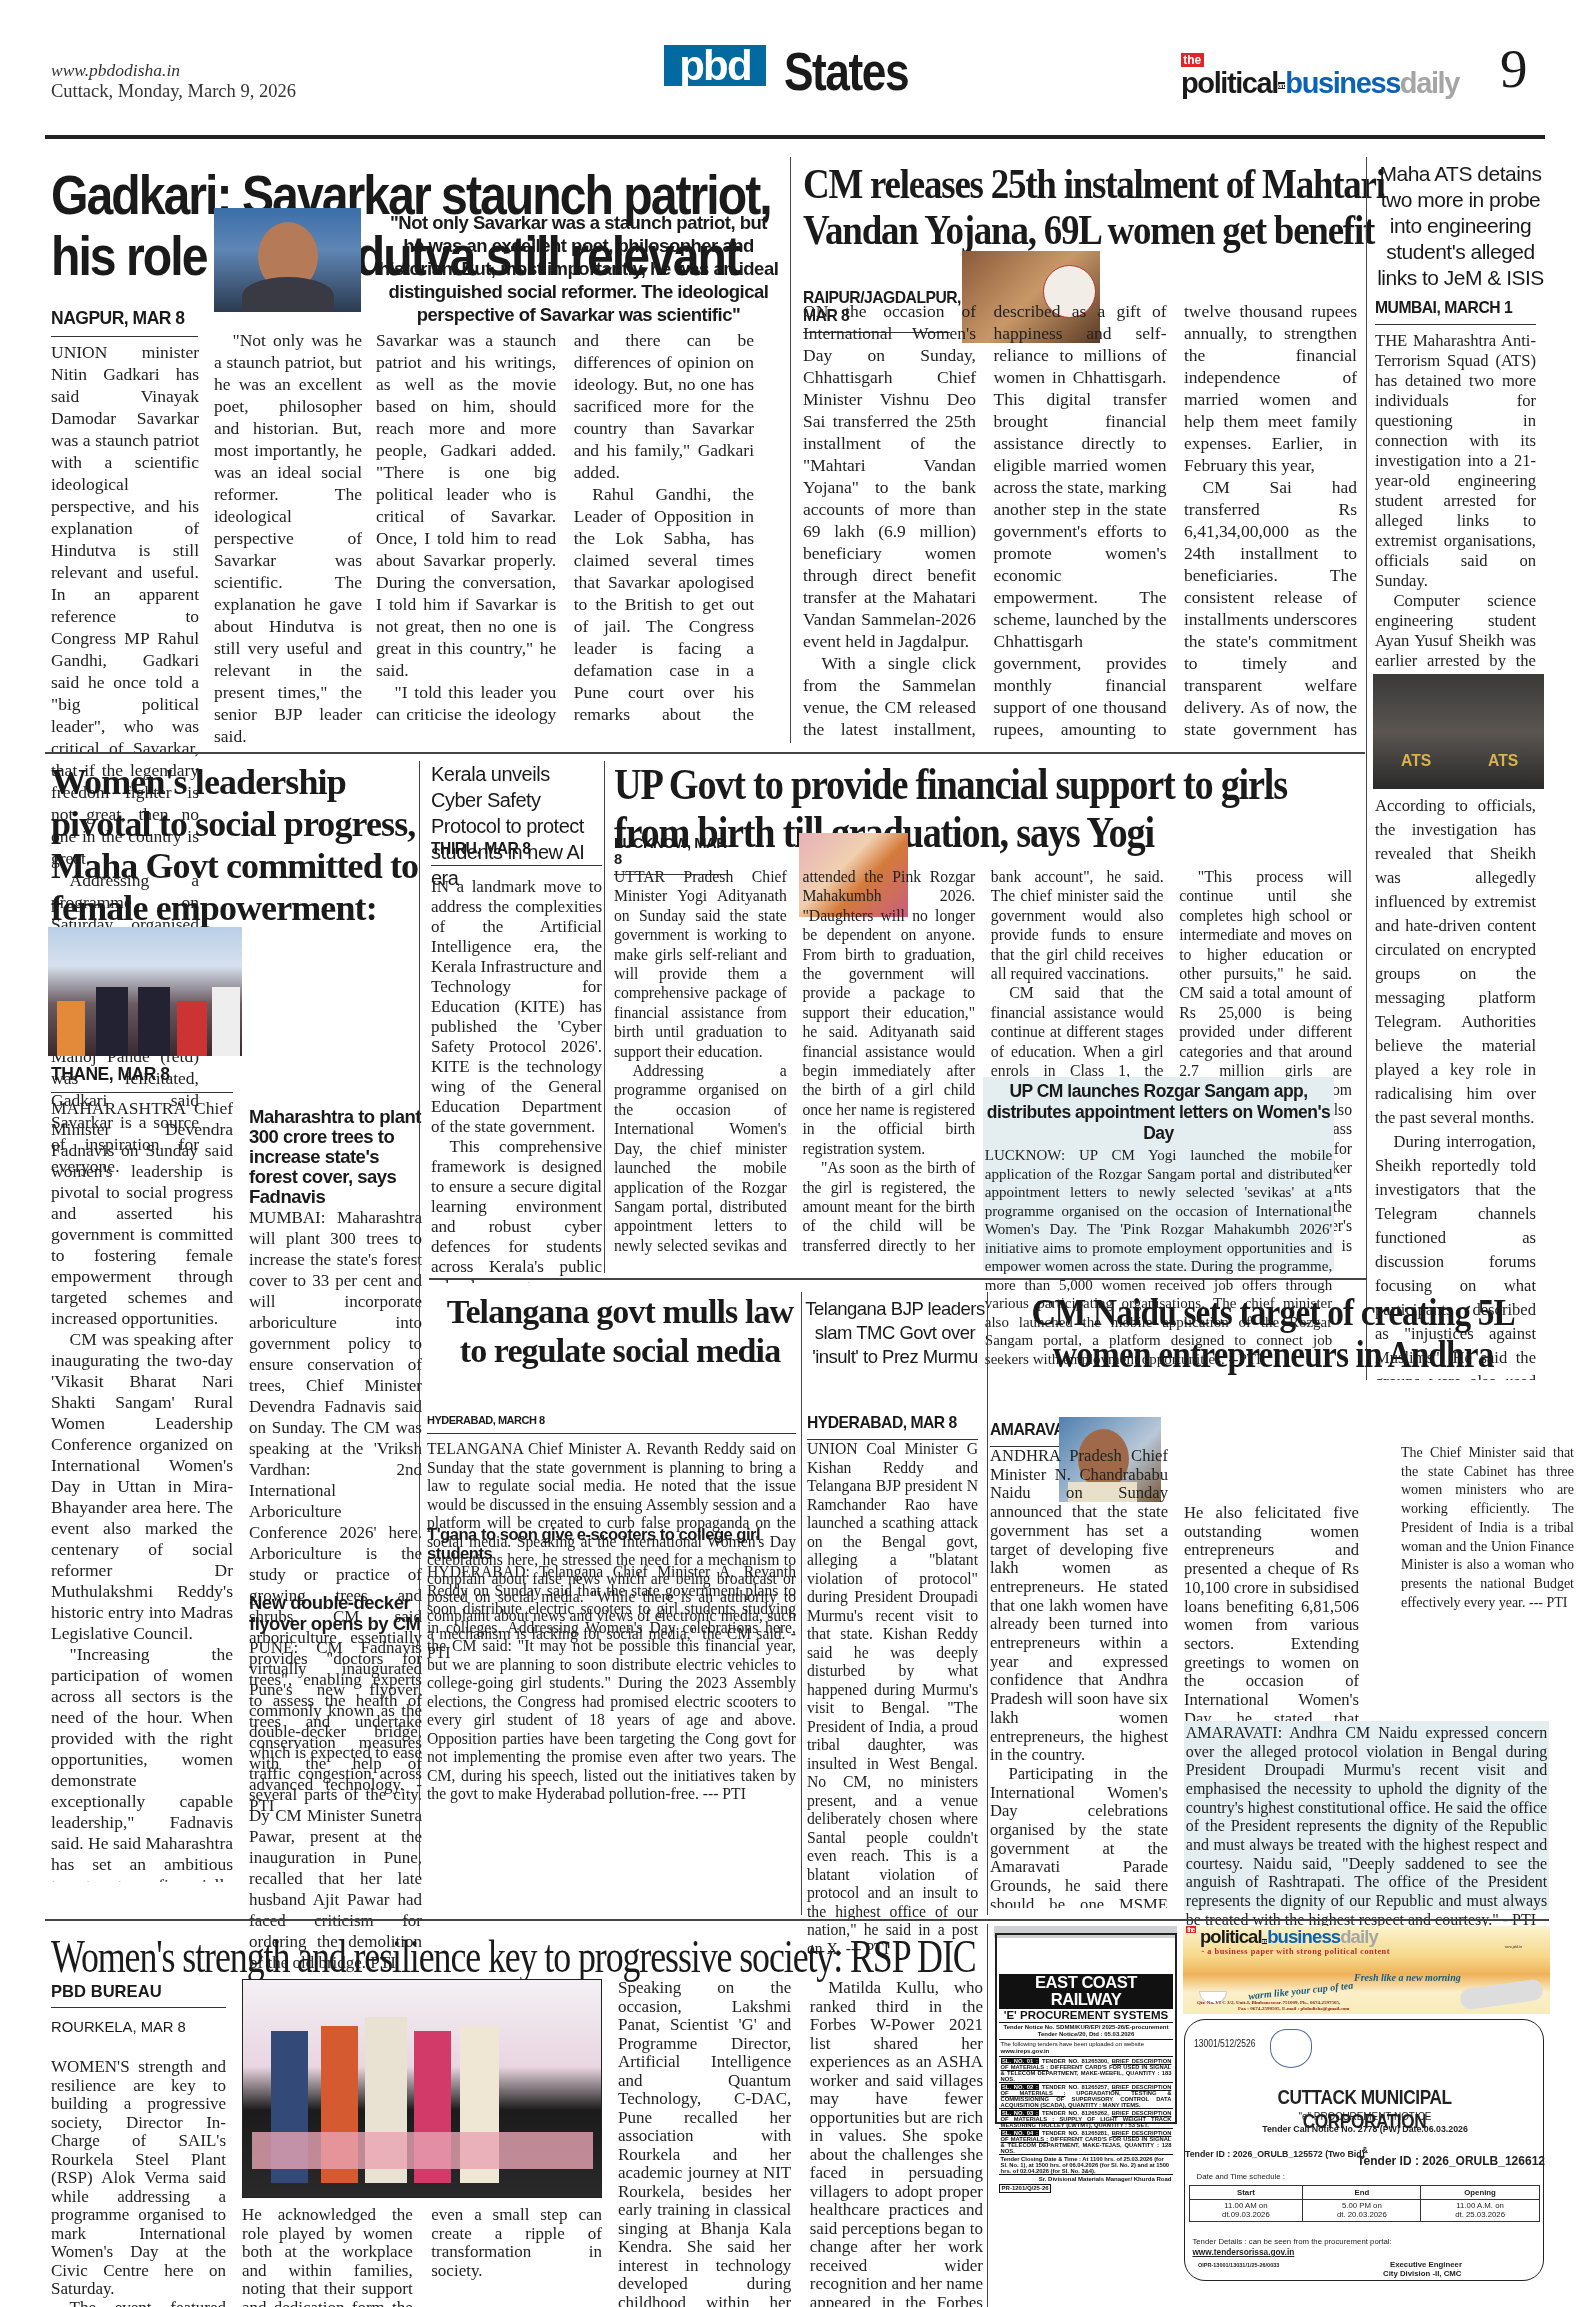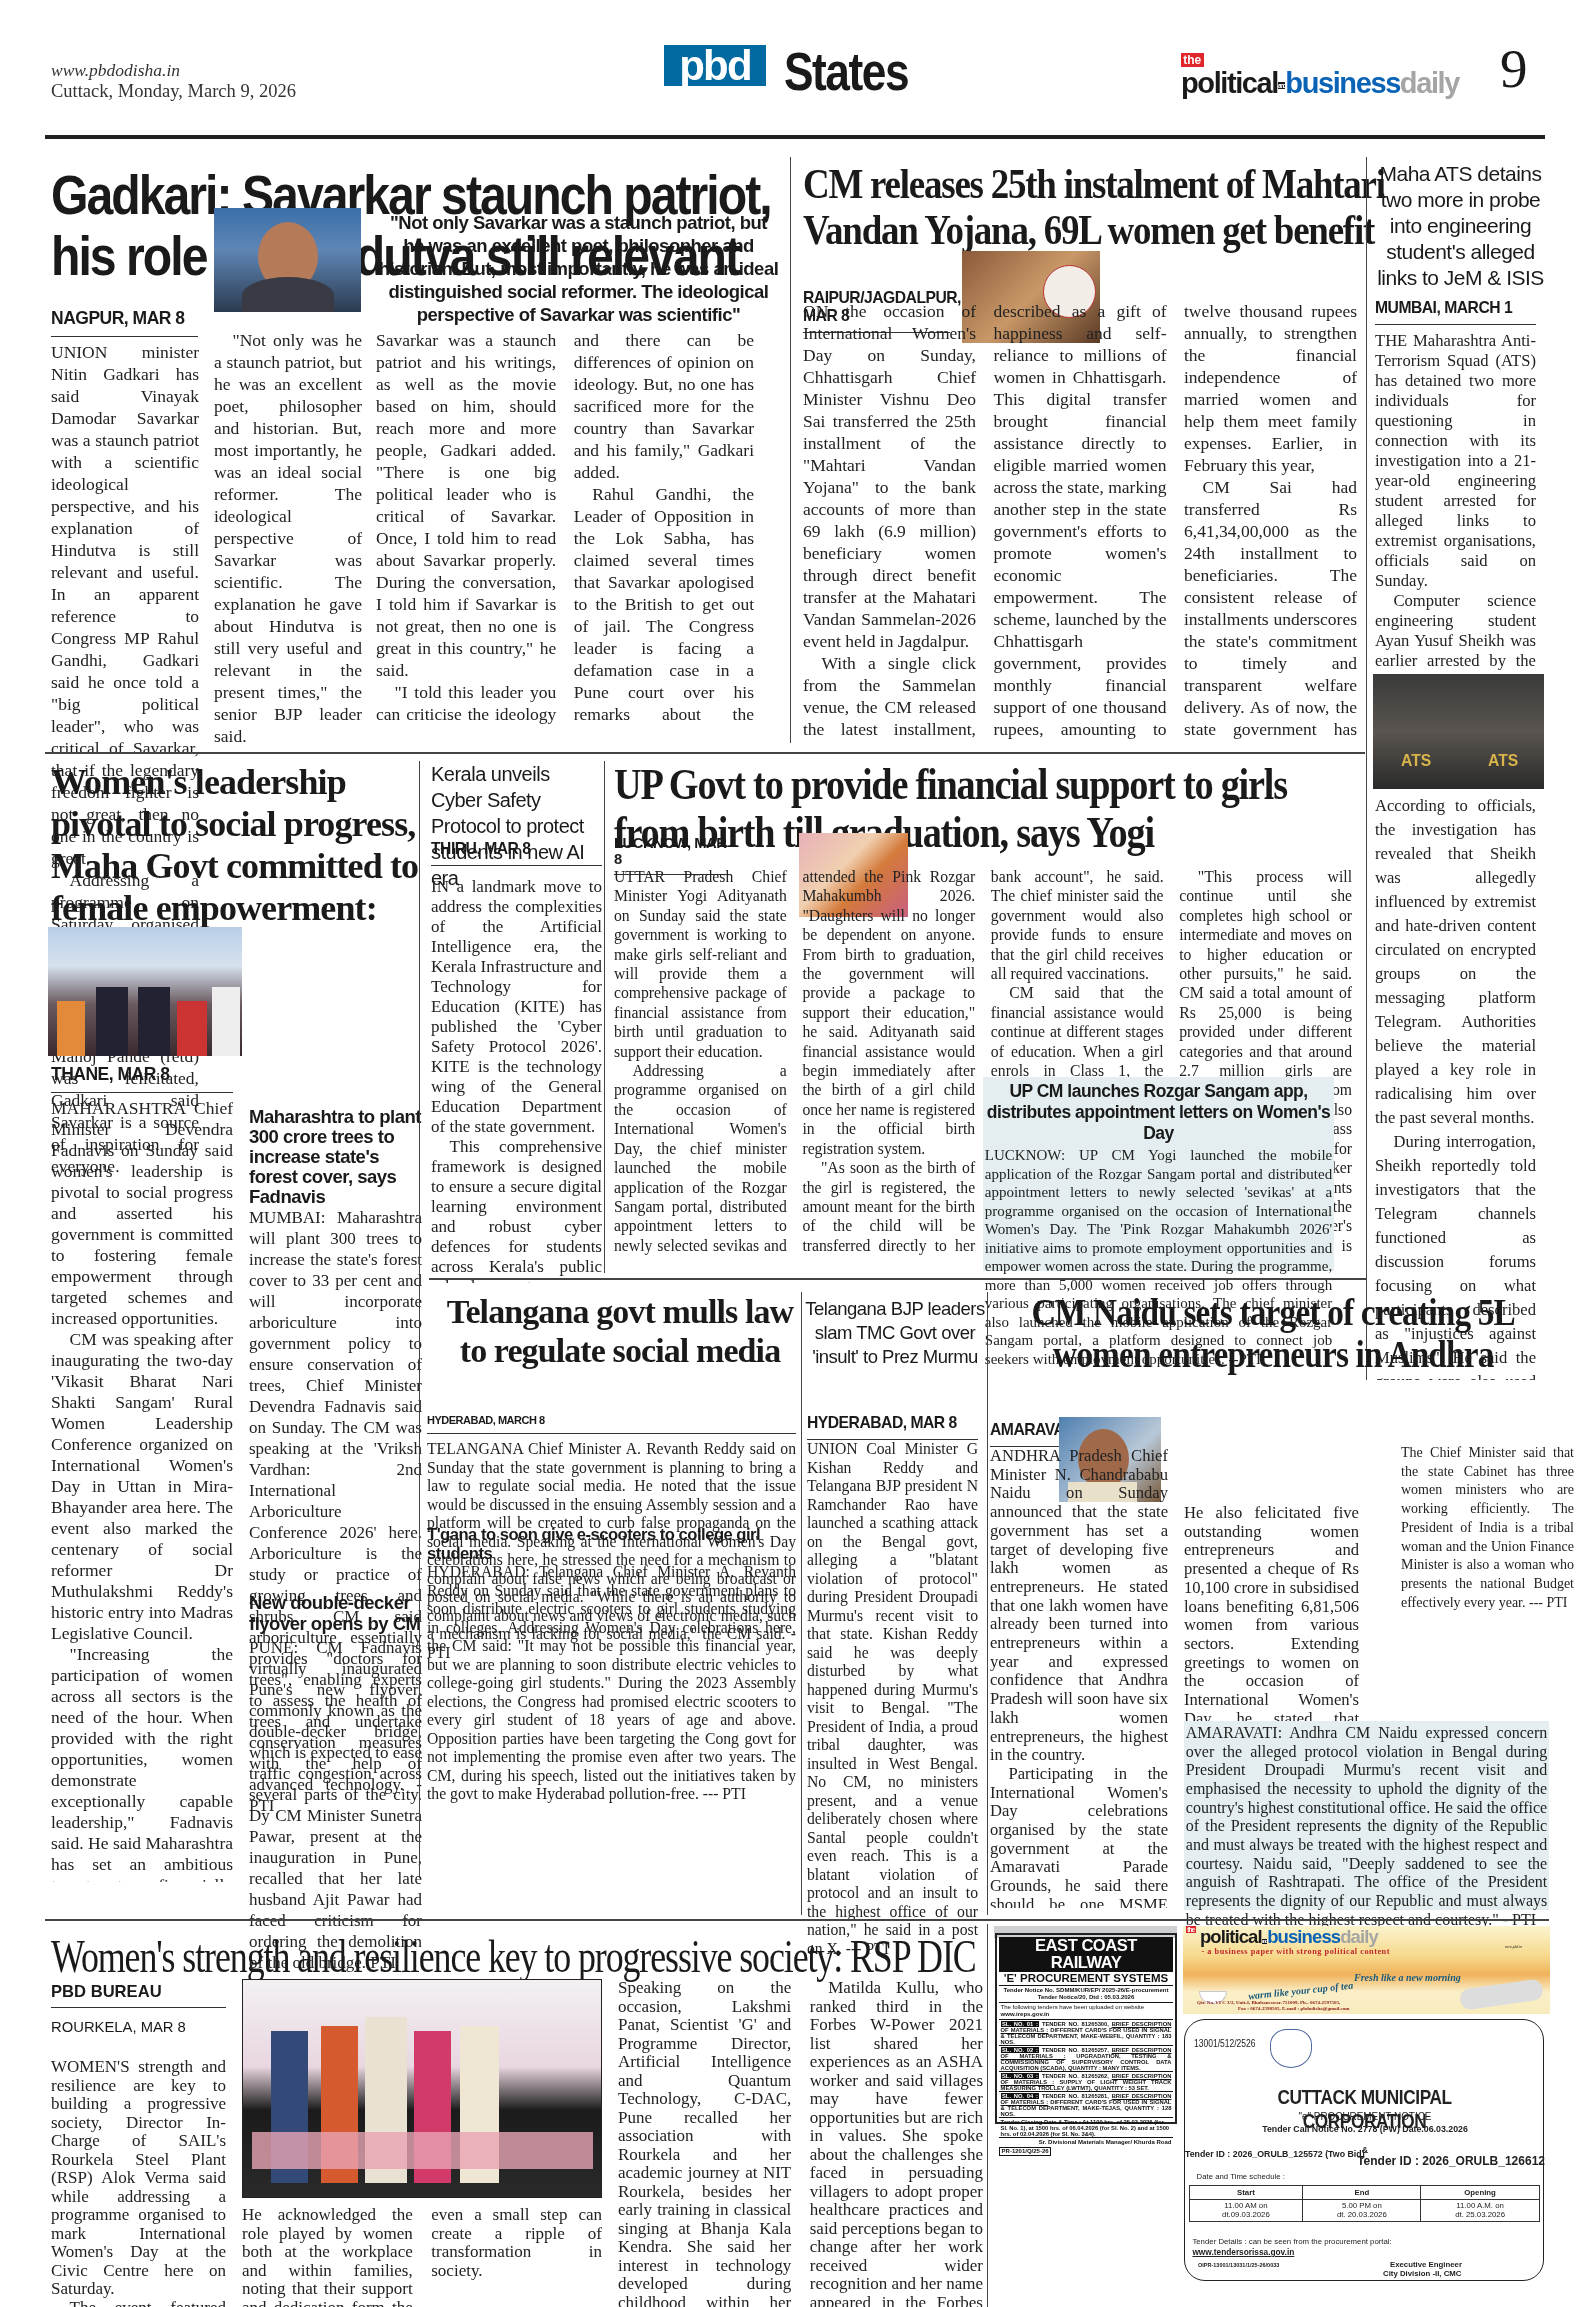--- a/index.html
+++ b/index.html
@@ -232,21 +232,21 @@
     <p>Speaking on the occasion, Lakshmi Panat, Scientist 'G' and Programme Director, Artificial Intelligence and Quantum Technology, C-DAC, Pune recalled her association with Rourkela and her academic journey at NIT Rourkela, besides her early training in classical singing at Bhanja Kala Kendra. She said her interest in technology developed during childhood within her family environment and highlighted the role of innovation and technology in nation building during the Amrit Kaal.</p>
     <p>Matilda Kullu, who ranked third in the Forbes W-Power 2021 list shared her experiences as an ASHA worker and said villages may have fewer opportunities but are rich in values. She spoke about the challenges she faced in persuading villagers to adopt proper healthcare practices and said perceptions began to change after her work received wider recognition and her name appeared in the Forbes W-Power 2021 list.</p>
     <p>The programme was attended by Executive Director (MM-CLMO) BK Giri, Executive Director (Works) Biswaranjan Palai, Executive Director (Mines – OGOM, CLMO) MP Singh, along with several senior officials, members of Deepika Mahila Sanghati and employees of the plant.</p>
   </div>
 </section>
 
 <div class="vrule" style="left:987px;top:1924px;height:526px;"></div>
 
 <div class="abs" style="left:994px;top:1926px;width:183px;height:11.5px;background:#cfd0d3;"></div>
 <section class="abs ad-box" style="left:995px;top:1933px;width:182px;height:191px;padding:1.8px;font-family:'Liberation Sans',sans-serif;font-weight:bold;color:#111;font-size:6.5px;line-height:7.4px;">
-  <div style="background:#111;color:#fff;font-size:16.6px;line-height:17.5px;text-align:center;letter-spacing:-0.5px;">EAST COAST RAILWAY</div>
+  <div style="background:#111;color:#fff;font-size:16.6px;line-height:17.5px;text-align:center;letter-spacing:-0.5px;margin-top:37px;">EAST COAST RAILWAY</div>
   <div style="font-size:11.5px;line-height:13px;text-align:center;border-bottom:0.9px solid #111;">'E' PROCUREMENT SYSTEMS</div>
   <div style="text-align:center;font-size:6px;border-bottom:0.9px solid #111;padding:0.9px 1.8px;">Tender Notice No. SDMM/KUR/EP/ 2025-26/E-procurement Tender Notice/20, Dtd : 05.03.2026</div>
   <div style="font-weight:normal;font-size:6px;border-bottom:0.9px solid #111;padding:0.5px 1.8px;">
     <span>The following tenders have been uploaded on website</span>
     <span style="font-weight:bold;">www.ireps.gov.in</span>
   </div>
   <div>
     <div style="border-bottom:0.9px solid #111;padding:0.5px 1.8px;font-size:5.8px;line-height:6px;text-align:justify;">
       <span style="background:#111;color:#fff;padding:0 1.4px;">SL. NO. 01 :</span>
       <span>TENDER NO. 81265300,</span>

